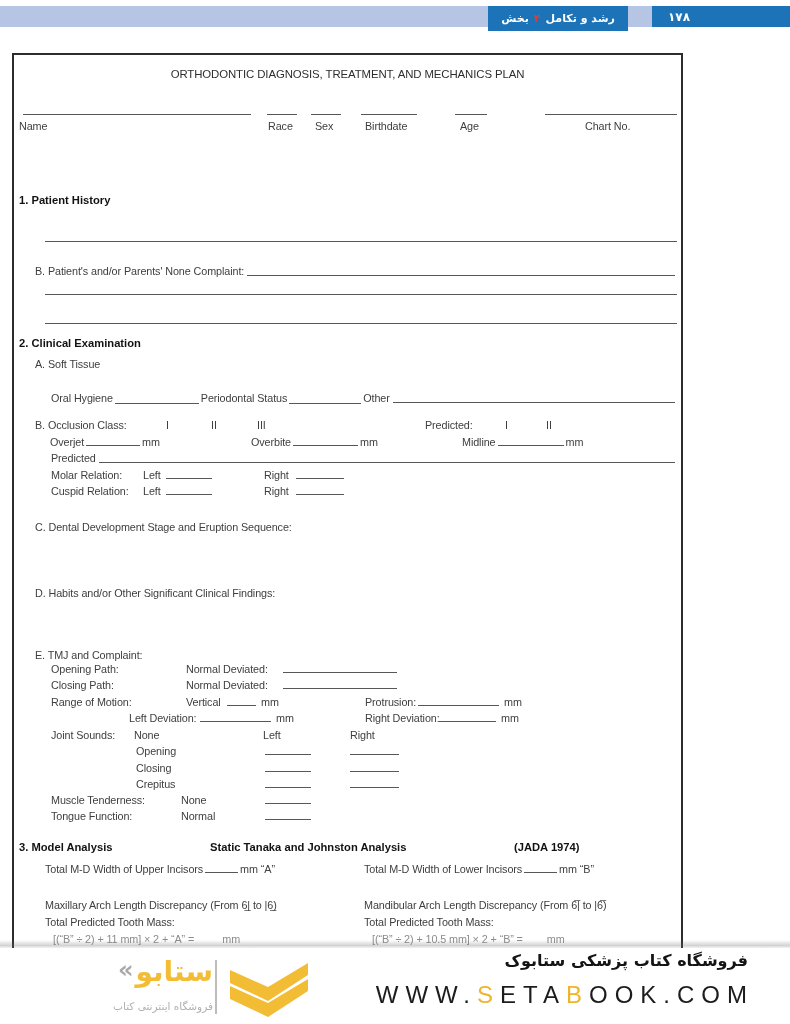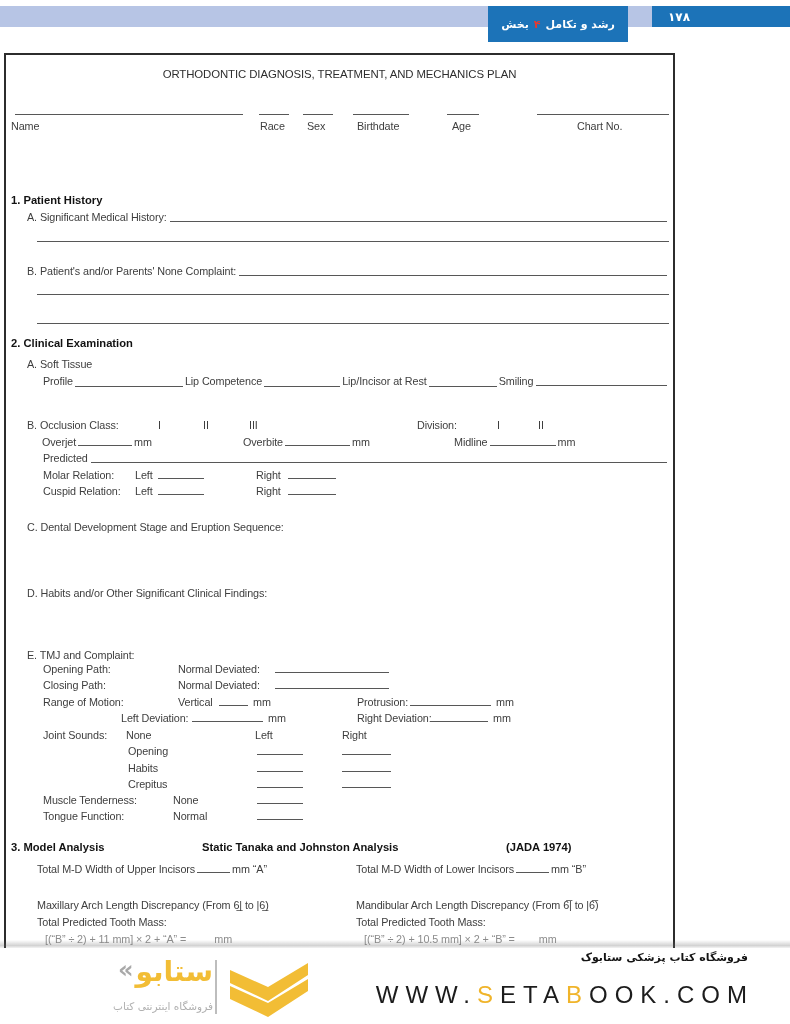--- a/index.html
+++ b/index.html
@@ -1,30 +1,30 @@
 <!DOCTYPE html>
 <html><head>
 <meta charset="utf-8">
 <style>
   html,body{margin:0;padding:0;background:#fff;}
   .page{position:relative;width:790px;height:1024px;background:#fff;overflow:hidden;
         font-family:"Liberation Sans",sans-serif;}
 
   
   .topbar{position:absolute;left:0;top:6px;width:790px;height:21px;background:#b7c5e5;}
-  .chapter-box{position:absolute;left:488px;top:0;width:140px;height:36px;background:#1c73b8;
+  .chapter-box{position:absolute;left:488px;top:0;width:140px;height:25px;background:#1c73b8;
        display:flex;align-items:center;justify-content:center;gap:5px;
        font-family:"DejaVu Sans",sans-serif;font-size:11px;font-weight:bold;color:#fff;}
   .chapter-box .num{color:#e8392e;}
   .pagenum-box{position:absolute;left:652px;top:0;width:138px;height:21px;background:#1c73b8;
        display:flex;align-items:center;padding-left:16px;box-sizing:border-box;
        font-family:"DejaVu Sans",sans-serif;font-size:12px;font-weight:bold;color:#fff;}
 
   
-  .form-box{position:absolute;left:4px;top:53px;width:671px;height:918px;border:2px solid #2c2c2c;
+  .form-box{position:absolute;left:12px;top:53px;width:671px;height:918px;border:2px solid #2c2c2c;
        border-bottom:none;background:#fff;box-sizing:border-box;
        font-size:10.8px;color:#3e3e3e;letter-spacing:-0.1px;}
   .t{position:absolute;white-space:nowrap;}
   .hb{font-weight:bold;color:#121212;font-size:11.2px;letter-spacing:0;}
   .title{font-size:11.4px;color:#2e2e2e;}
   .row{display:flex;align-items:flex-end;}
   .ln{display:inline-block;border-bottom:1.2px solid #575757;height:9px;margin:0 2px;vertical-align:baseline;}
   .lnf{flex:1;border-bottom:1.2px solid #575757;height:9px;margin:0 2px 1px 3px;}
   .la{position:absolute;height:0;border-bottom:1.2px solid #575757;}
   .faded{color:#8c8c8c;}
@@ -35,21 +35,21 @@
   .footer{position:absolute;left:0;top:948px;width:790px;height:76px;background:#fff;}
   .brand-word{position:absolute;left:40px;top:4px;width:173px;text-align:right;line-height:40px;}
   .brand-word .mark{font-family:"DejaVu Sans",sans-serif;font-size:28px;font-weight:bold;color:#f2bd35;}
   .brand-word .chev{font-family:"DejaVu Sans",sans-serif;font-size:24px;font-weight:bold;color:#a9a9a9;
        position:relative;top:-3px;margin-right:2px;}
   .brand-tagline{position:absolute;left:40px;top:52px;width:173px;text-align:right;direction:rtl;
        font-family:"DejaVu Sans",sans-serif;font-size:10.5px;color:#b0b0b0;}
   .brand-divider{position:absolute;left:215px;top:12px;width:2px;height:54px;background:#bdbdbd;}
   .brand-emblem{position:absolute;left:228px;top:13px;}
   .store-title{position:absolute;right:42px;top:3px;direction:rtl;
-       font-family:"DejaVu Sans",sans-serif;font-size:11px;font-weight:bold;color:#141414;}
+       font-family:"DejaVu Sans",sans-serif;font-size:16px;font-weight:bold;color:#141414;}
   .url{position:absolute;right:36px;top:33px;font-size:24px;font-weight:normal;color:#1c1c1c;
        letter-spacing:7px;text-decoration:none;font-family:"Liberation Sans",sans-serif;}
   .url .gold{color:#f0b42a;}
 </style>
 </head>
 <body>
 
 <div class="page">
 
   <div class="topbar">
@@ -77,54 +77,48 @@
     <span class="t" style="left:5px;top:65px">Name</span>
     <span class="t" style="left:254px;top:65px">Race</span>
     <span class="t" style="left:301px;top:65px">Sex</span>
     <span class="t" style="left:351px;top:65px">Birthdate</span>
     <span class="t" style="left:446px;top:65px">Age</span>
     <span class="t" style="left:571px;top:65px">Chart No.</span>
 
 
     <div class="t hb" style="left:5px;top:139px">1. Patient History</div>
 
-    <div class="t row" style="left:21px;top:156px;width:642px">
-      <span>A. Significant Medical History:</span>
-      <span class="lnf"></span>
-    </div>
     <div class="la" style="left:31px;top:186px;width:632px"></div>
 
     <div class="t row" style="left:21px;top:210px;width:642px">
       <span>B. Patient's and/or Parents' None Complaint:</span>
       <span class="lnf"></span>
     </div>
     <div class="la" style="left:31px;top:239px;width:632px"></div>
 
     <div class="la" style="left:31px;top:268px;width:632px"></div>
 
     <div class="t hb" style="left:5px;top:282px">2. Clinical Examination</div>
     <div class="t" style="left:21px;top:303px">A. Soft Tissue</div>
 
-    <div class="t row" style="left:37px;top:320px;width:626px">
-      <span>Profile</span>
-      <span class="ln" style="width:108px"></span>
-      <span>Lip Competence</span>
-      <span class="ln" style="width:76px"></span>
-      <span>Lip/Incisor at Rest</span>
-      <span class="ln" style="width:68px"></span>
-      <span>Smiling</span>
+
+    <div class="t row" style="left:37px;top:337px;width:626px">
+      <span>Oral Hygiene</span>
+      <span class="ln" style="width:84px"></span>
+      <span>Periodontal Status</span>
+      <span class="ln" style="width:72px"></span>
+      <span>Other</span>
       <span class="lnf"></span>
     </div>
-
 
     <span class="t" style="left:21px;top:364px">B. Occlusion Class:</span>
     <span class="t" style="left:152px;top:364px">I</span>
     <span class="t" style="left:197px;top:364px">II</span>
     <span class="t" style="left:243px;top:364px">III</span>
-    <span class="t" style="left:411px;top:364px">Division:</span>
+    <span class="t" style="left:411px;top:364px">Predicted:</span>
     <span class="t" style="left:491px;top:364px">I</span>
     <span class="t" style="left:532px;top:364px">II</span>
 
     <span class="t" style="left:36px;top:381px">
       <span>Overjet</span><span class="ln" style="width:54px"></span><span>mm</span>
     </span>
     <span class="t" style="left:237px;top:381px">
       <span>Overbite</span><span class="ln" style="width:65px"></span><span>mm</span>
     </span>
     <span class="t" style="left:448px;top:381px">
@@ -177,21 +171,21 @@
 
     <span class="t" style="left:37px;top:674px">Joint Sounds:</span>
     <span class="t" style="left:120px;top:674px">None</span>
     <span class="t" style="left:249px;top:674px">Left</span>
     <span class="t" style="left:336px;top:674px">Right</span>
 
     <span class="t" style="left:122px;top:690px">Opening</span>
     <div class="la" style="left:251px;top:699px;width:46px"></div>
     <div class="la" style="left:336px;top:699px;width:49px"></div>
 
-    <span class="t" style="left:122px;top:707px">Habits</span>
+    <span class="t" style="left:122px;top:707px">Closing</span>
     <div class="la" style="left:251px;top:716px;width:46px"></div>
     <div class="la" style="left:336px;top:716px;width:49px"></div>
 
     <span class="t" style="left:122px;top:723px">Crepitus</span>
     <div class="la" style="left:251px;top:732px;width:46px"></div>
     <div class="la" style="left:336px;top:732px;width:49px"></div>
 
     <span class="t" style="left:37px;top:739px">Muscle Tenderness:</span>
     <span class="t" style="left:167px;top:739px">None</span>
     <div class="la" style="left:251px;top:748px;width:46px"></div>

